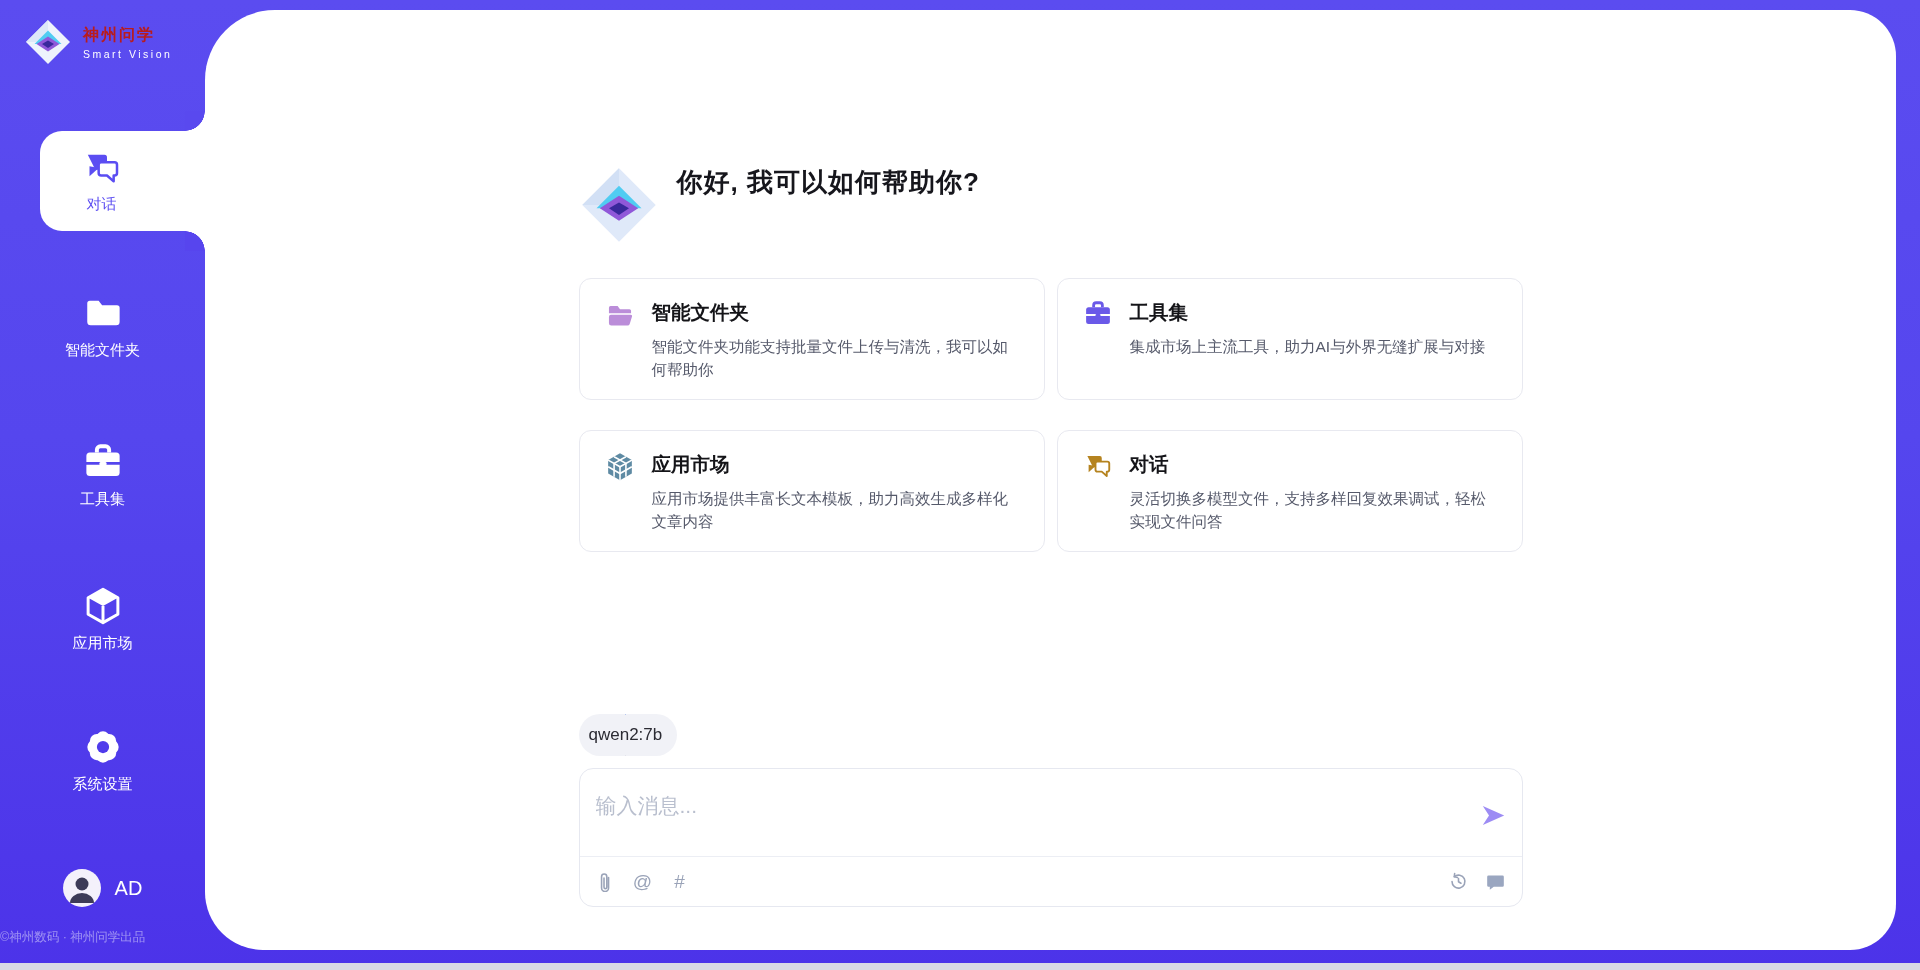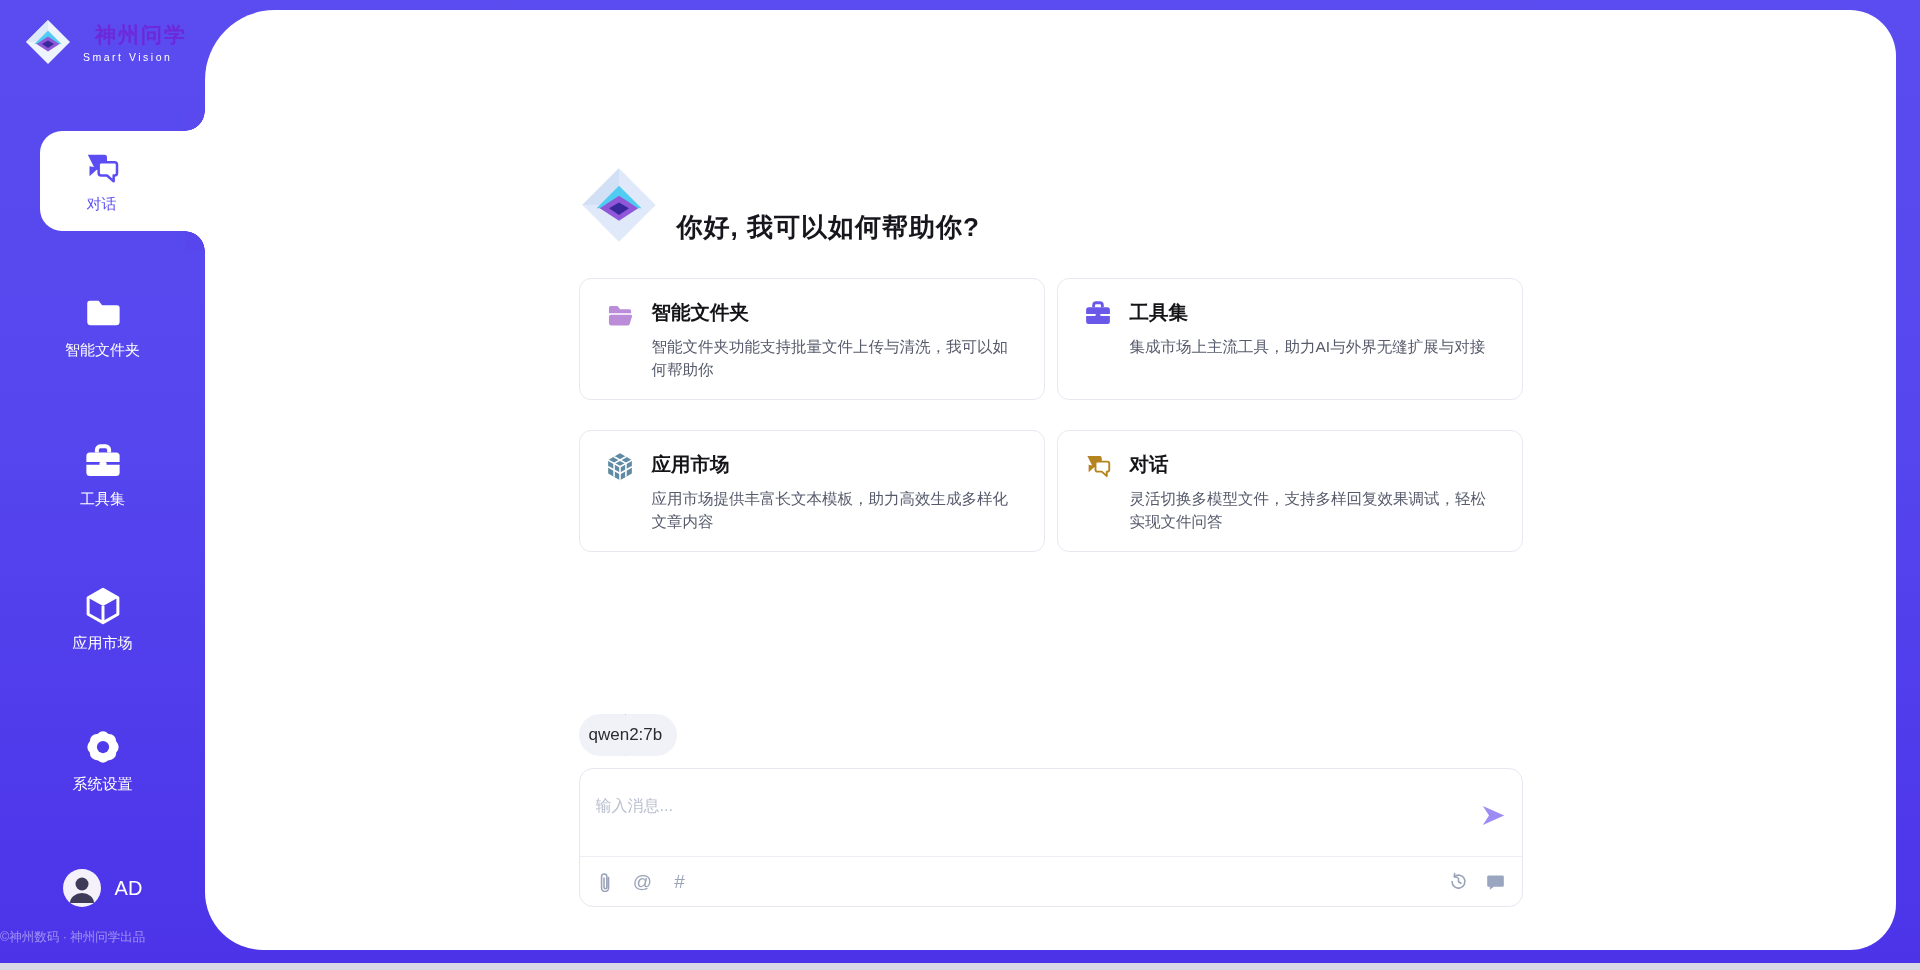--- a/index.html
+++ b/index.html
@@ -6,21 +6,21 @@
   html,body { width:1920px; height:970px; overflow:hidden; }
   body {
     position:relative;
     font-family:"Liberation Sans","DejaVu Sans",sans-serif;
     background:linear-gradient(180deg,#5b4cf0 0%,#5546ee 45%,#4c33e9 100%);
   }
   
   .sidebar { position:absolute; left:0; top:0; width:205px; height:100%; z-index:1; }
   .brand { position:absolute; left:24px; top:18px; display:flex; align-items:center; gap:11px; }
   .brand svg { width:48px; height:48px; }
-  .brand-name { color:#6d28d9; font-size:21px; font-weight:bold; letter-spacing:2px;margin-left:12px; }
+  .brand-name { color:#b91c1c; font-size:16px; font-weight:bold; letter-spacing:2px; }
   .brand-sub { color:#fff; font-size:10.5px; letter-spacing:2.5px; margin-top:2px; }
 
   .nav-tab-active {
     position:absolute; left:40px; top:131px; width:165px; height:100px;
     background:#fff; border-radius:22px 0 0 22px; cursor:pointer;
     display:flex; flex-direction:column; align-items:center; justify-content:center;
     padding-right:42px; gap:7px; z-index:2;
   }
   .nav-tab-active svg { width:40px; height:40px; }
   .nav-tab-active .nlabel { color:#5b4df2; font-size:15px; }
@@ -41,21 +41,21 @@
   .user-name { color:#fff; font-size:20px; }
   .side-footer { position:absolute; left:0; top:929px; width:205px; text-align:left; color:rgba(255,255,255,.45); font-size:12.5px; }
 
   
   .main {
     position:absolute; left:205px; top:10px; width:1691px; height:940px;
     background:#fff; border-radius:70px 46px 46px 58px;
   }
   .col { position:absolute; left:50%; transform:translateX(-50%); width:944px; height:100%; top:0; }
 
-  .greet { position:absolute; top:155px; left:0; display:flex; align-items:flex-end; gap:18px; }
+  .greet { position:absolute; top:155px; left:0; display:flex; align-items:flex-start; gap:18px; }
   .greet svg { width:80px; height:80px; }
   .greet h1 { font-size:26px; font-weight:bold; color:#16161c; letter-spacing:1px; }
 
   .grid { position:absolute; top:268px; left:0; display:grid; grid-template-columns:466px 466px; column-gap:12px; row-gap:30px; }
   .card {
     height:122px; border:1px solid #e8e9f0; border-radius:12px; background:#fff;
     display:flex; padding:0 22px 0 25px; cursor:pointer;
   }
   .card-icon { width:30px; height:30px; margin:20px 17px 0 0; flex:none; }
   .card-icon svg { width:30px; height:30px; }
@@ -69,21 +69,21 @@
   .pill svg.logo { width:27px; height:27px; }
   .pill-label { font-size:17px; color:#2b2b33; }
   .pill svg.chev { width:15px; height:15px; }
 
   .composer {
     position:absolute; top:758px; left:0; width:944px; height:139px;
     border:1px solid #e6e8f0; border-radius:14px; background:#fff;
   }
   .msg-input {
     position:absolute; left:16px; top:22px; width:860px; height:30px;
-    border:none; outline:none; font-size:16px; color:#333;
+    border:none; outline:none; font-size:21px; color:#333;
     font-family:"Liberation Sans","DejaVu Sans",sans-serif; background:transparent;
   }
   .msg-input::placeholder { color:#b9bfce; }
   .send-btn { position:absolute; right:15px; top:33px; width:27px; height:27px; border:none; background:transparent; cursor:pointer; padding:0; }
   .send-btn svg { width:27px; height:27px; }
   .divider { position:absolute; top:87px; left:0; right:0; height:1px; background:#eceef4; }
   .composer-bottom {
     position:absolute; top:88px; left:0; right:0; bottom:0;
     display:flex; align-items:center; justify-content:space-between; padding:0 15px;
   }

